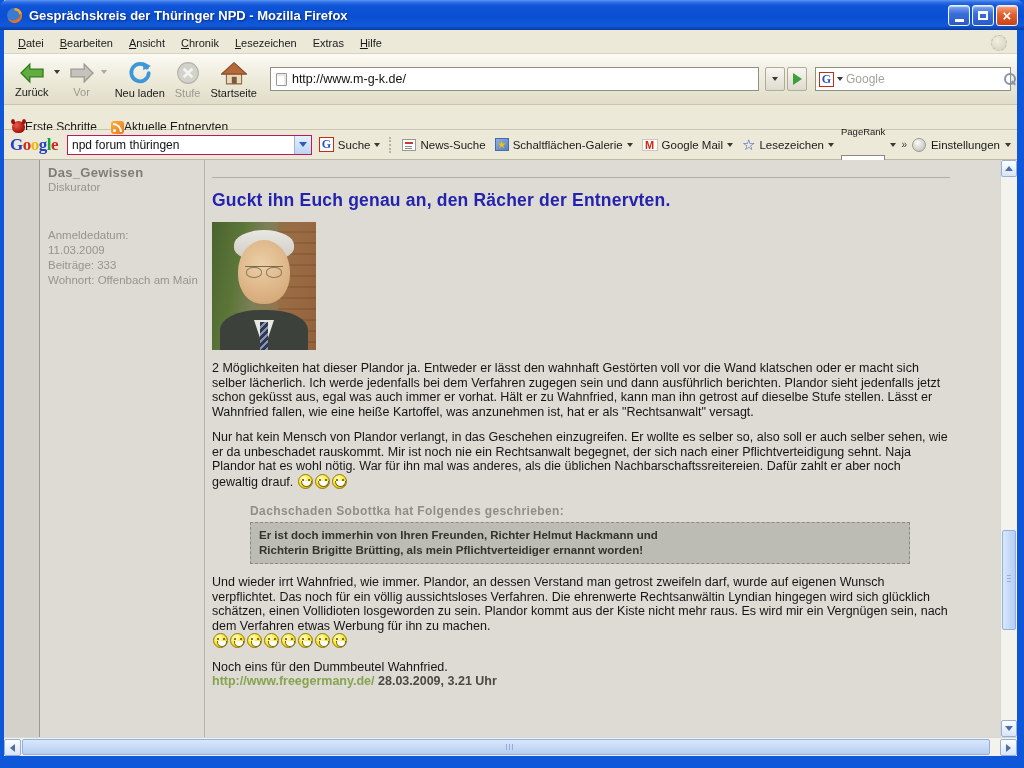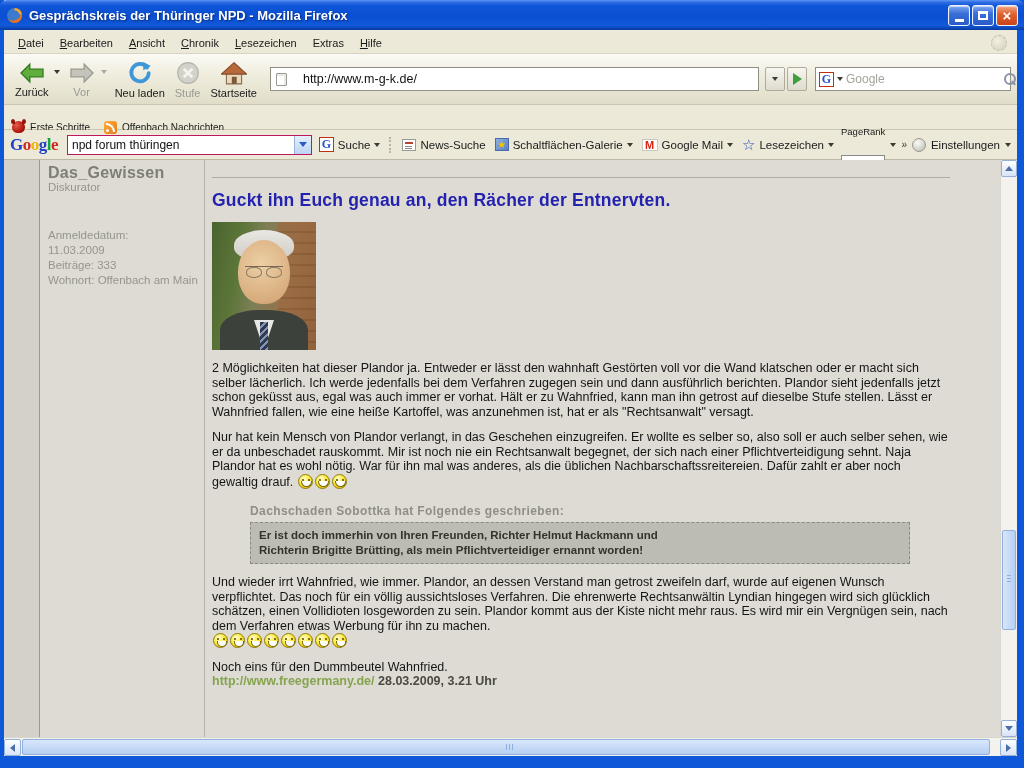--- a/index.html
+++ b/index.html
@@ -36,41 +36,41 @@
   .navbar { height:51px; flex:0 0 51px; display:flex; align-items:center; padding:0 6px;
             background:linear-gradient(180deg,#fbfaf4 0%,#ece9d8 55%,#e1ddc9 100%);
             border-bottom:1px solid #c9c5b0; }
   .nav-btn { display:flex; flex-direction:column; align-items:center; justify-content:center;
              font-size:11px; color:#1a1a1a; padding:2px 5px 1px; gap:2px; }
   .nav-btn.disabled { color:#9a9a92; }
   .dd-arrow { width:0; height:0; border-left:3.5px solid transparent; border-right:3.5px solid transparent;
               border-top:4px solid #3a3a34; margin:0 3px 14px 0; }
   .dd-arrow.disabled { border-top-color:#a8a8a0; }
   .url-box { flex:1; display:flex; align-items:center; height:24px; background:#fff;
-             border:1px solid #8f8f86; margin:0 4px 0 8px; padding:0 5px; gap:16px; }
+             border:1px solid #8f8f86; margin:0 4px 0 8px; padding:0 5px; gap:5px; }
   .page-icon { width:11px; height:13px; background:#fff; border:1px solid #9a9a94; border-radius:1px;
                box-shadow:inset -2px 2px 0 #e8e8e4; flex:0 0 11px; }
   .url-text-input { border:none; outline:none; flex:1; font-size:12.5px; color:#111; font-family:"Liberation Sans",sans-serif; background:transparent; }
   .sq-btn { width:20px; height:24px; display:flex; align-items:center; justify-content:center;
             background:linear-gradient(180deg,#f7f6f0,#dedbce); border:1px solid #aeaa9c; border-radius:2px; margin-left:2px; }
   .go-tri { width:0; height:0; border-top:6px solid transparent; border-bottom:6px solid transparent; border-left:9px solid #3e9e3e; }
   .searchbox { width:196px; height:24px; display:flex; align-items:center; background:#fff;
                border:1px solid #8f8f86; margin-left:8px; padding:0 3px; gap:3px; }
   .gicon { width:15px; height:15px; background:#fff; border:1px solid #c03010; font-family:"Liberation Serif",serif;
            font-weight:bold; color:#2a52c8; font-size:12px; line-height:13px; text-align:center; flex:0 0 15px; }
   .search-input { border:none; outline:none; flex:1; font-size:12px; color:#9a9a94; font-family:"Liberation Sans",sans-serif; background:transparent; }
   .search-input::placeholder { color:#a3a39b; }
   .mag-icon { width:12px; height:12px; position:relative; flex:0 0 12px; }
   .mag-icon::before { content:""; position:absolute; width:8px; height:8px; border:2px solid #8a92a8; border-radius:50%; left:0; top:0; }
   .mag-icon::after { content:""; position:absolute; width:5px; height:2px; background:#8a92a8; transform:rotate(45deg); left:7px; top:9px; }
 
   
   .bookmarksbar { height:25px; flex:0 0 25px; display:flex; align-items:center; gap:14px; padding:0 8px;
                   background:#ece9d8; border-bottom:1px solid #c9c5b0; }
-  .bm-item { display:flex; align-items:center; gap:5px; font-size:10px; color:#1a1a1a;margin-top:20px; }
+  .bm-item { display:flex; align-items:center; font-size:12px; color:#1a1a1a;margin-top:20px; }
   .ff-red-icon { width:13px; height:12px; background:radial-gradient(circle at 35% 35%,#e85a4a,#b01a10 60%,#780a06);
                  border-radius:50% 50% 45% 45%; position:relative; }
   .ff-red-icon::before { content:""; position:absolute; left:-1px; top:-2px; width:4px; height:5px; background:#9a120a; border-radius:50% 50% 0 50%; }
   .ff-red-icon::after  { content:""; position:absolute; right:-1px; top:-2px; width:4px; height:5px; background:#9a120a; border-radius:50% 50% 50% 0; }
   .rss-icon { width:13px; height:13px; border-radius:3px; background:linear-gradient(135deg,#fcb03c,#e87818); position:relative; }
   .rss-icon::before { content:""; position:absolute; left:2px; bottom:2px; width:3px; height:3px; background:#fff; border-radius:50%; }
   .rss-icon::after { content:""; position:absolute; left:2px; bottom:2px; width:7px; height:7px;
                      border:2px solid #fff; border-left:none; border-bottom:none; border-radius:0 9px 0 0; }
 
   
@@ -100,21 +100,21 @@
   .pr-fill { width:40%; height:100%; background:#6aa84f; }
   .settings-item { margin-left:auto; display:flex; align-items:center; gap:5px; }
   .orb-icon { width:14px; height:14px; border-radius:50%; border:1px solid #9a9a92;
               background:radial-gradient(circle at 38% 32%,#fbfbf7,#b8b8b0); }
   .chev { font-size:10px; color:#3a3a34; }
 
   
   .content { flex:1; display:flex; overflow:hidden; background:#dedbd4; }
   .gutter { flex:0 0 36px; background:#d3d1ca; border-right:1px solid #9a9890; }
   .sidebar { flex:0 0 164px; padding:5px 6px 0 8px; color:#95958d; font-size:11.5px; line-height:15px; }
-  .sb-author { font-weight:bold; font-size:16px; color:#7e7e76; letter-spacing:.3px; }
+  .sb-author { font-weight:bold; font-size:13px; color:#7e7e76; letter-spacing:.3px; }
   .sb-rank { margin-bottom:33px; }
   .post-col { flex:1; border-left:1px solid #b4b2aa; padding:5px 50px 0 7px; overflow:hidden; position:relative; }
 
   .post-header { display:flex; align-items:center; font-size:11px; color:#8a8a82; gap:6px; }
   .note-icon { width:9px; height:12px; background:#fff; border:1px solid #7a7a74; border-radius:1px; }
   .titel-label { margin-left:26px; }
   .zitat-btn { margin-left:auto; font-size:9px; font-weight:bold; color:#9a9a90; letter-spacing:1px;
                padding:2px 7px; background:linear-gradient(180deg,#f5f4ed,#dbd9cf);
                border:1px solid; border-color:#fdfdfa #aaa89c #aaa89c #fdfdfa; box-shadow:0 0 0 1px #a2a096; }
   .post-hr { border:none; border-top:1px solid #b0aea4; margin:12px 0 0; }
@@ -286,21 +286,21 @@
     </span>
   </div>
 
   <div class="bookmarksbar">
     <span class="bm-item">
       <span class="ff-red-icon"></span>
       <span>Erste Schritte</span>
     </span>
     <span class="bm-item">
       <span class="rss-icon"></span>
-      <span>Offenbach Nachrichten</span>
+      <span>Aktuelle Entnervten</span>
     </span>
   </div>
 
   <div class="gtoolbar">
     <span class="glogo"><span class="gl0">G</span><span class="gl1">o</span><span class="gl2">o</span><span class="gl3">g</span><span class="gl4">l</span><span class="gl5">e</span></span>
     <span class="gquery">
       <input value="npd forum thüringen" style="">
       <span class="combo-btn">
           <span class="tri"></span>
         </span>

